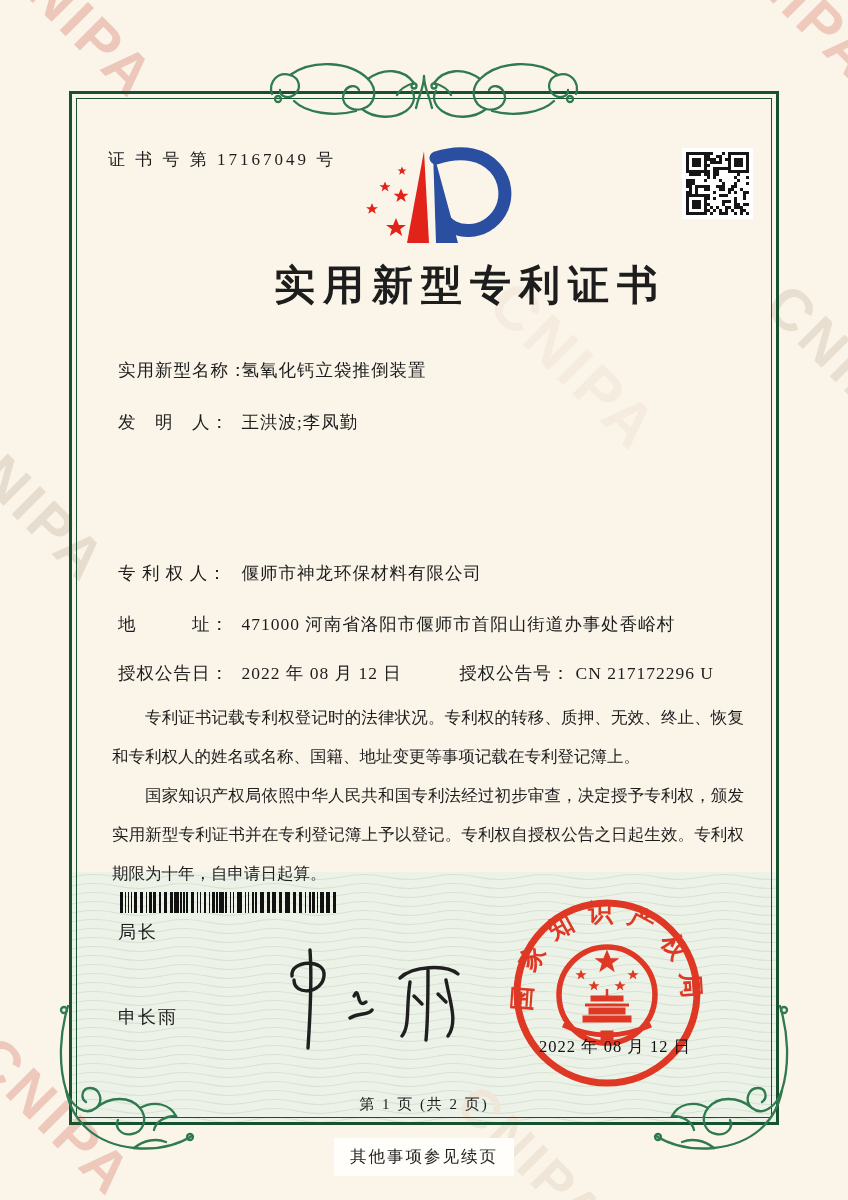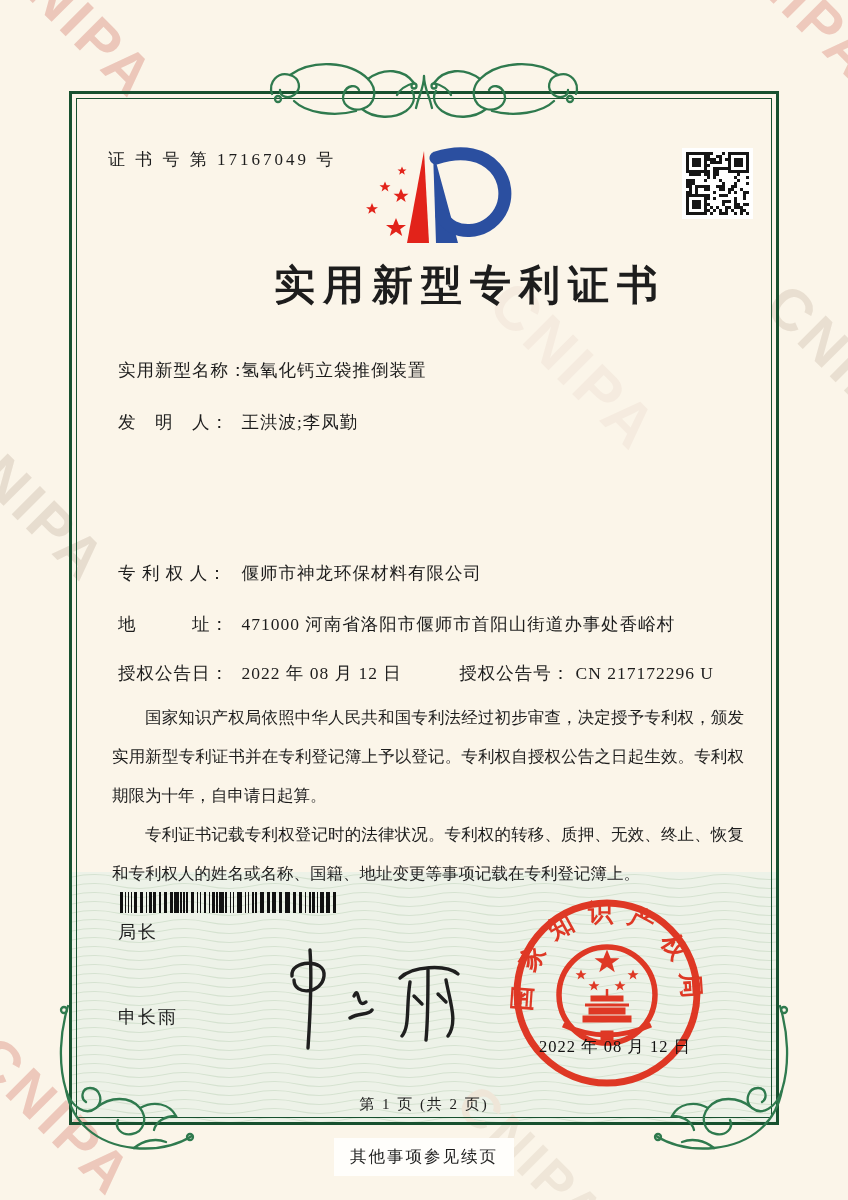--- a/index.html
+++ b/index.html
@@ -586,22 +586,22 @@
     <span class="fvalue">471000 河南省洛阳市偃师市首阳山街道办事处香峪村</span>
   </div>
   <div class="frow" style="top:661px">
     <span class="flabel">授权公告日：</span>
     <span class="fvalue">2022 年 08 月 12 日</span>
     <span class="fvalue grant2">授权公告号：</span>
     <span class="fvalue">CN 217172296 U</span>
   </div>
 
   <div class="paras">
+    <p>专利证书记载专利权登记时的法律状况。专利权的转移、质押、无效、终止、恢复和专利权人的姓名或名称、国籍、地址变更等事项记载在专利登记簿上。</p>
     <p>国家知识产权局依照中华人民共和国专利法经过初步审查，决定授予专利权，颁发实用新型专利证书并在专利登记簿上予以登记。专利权自授权公告之日起生效。专利权期限为十年，自申请日起算。</p>
-    <p>专利证书记载专利权登记时的法律状况。专利权的转移、质押、无效、终止、恢复和专利权人的姓名或名称、国籍、地址变更等事项记载在专利登记簿上。</p>
   </div>
 
   <div class="barcode" id="barcode">
       <b style="width: 3px;"></b>
       <s style="width: 1.5px;"></s>
       <b style="width: 1.5px;"></b>
       <s style="width: 1.5px;"></s>
       <b style="width: 1.5px;"></b>
       <s style="width: 1.5px;"></s>
       <b style="width: 1.5px;"></b>

